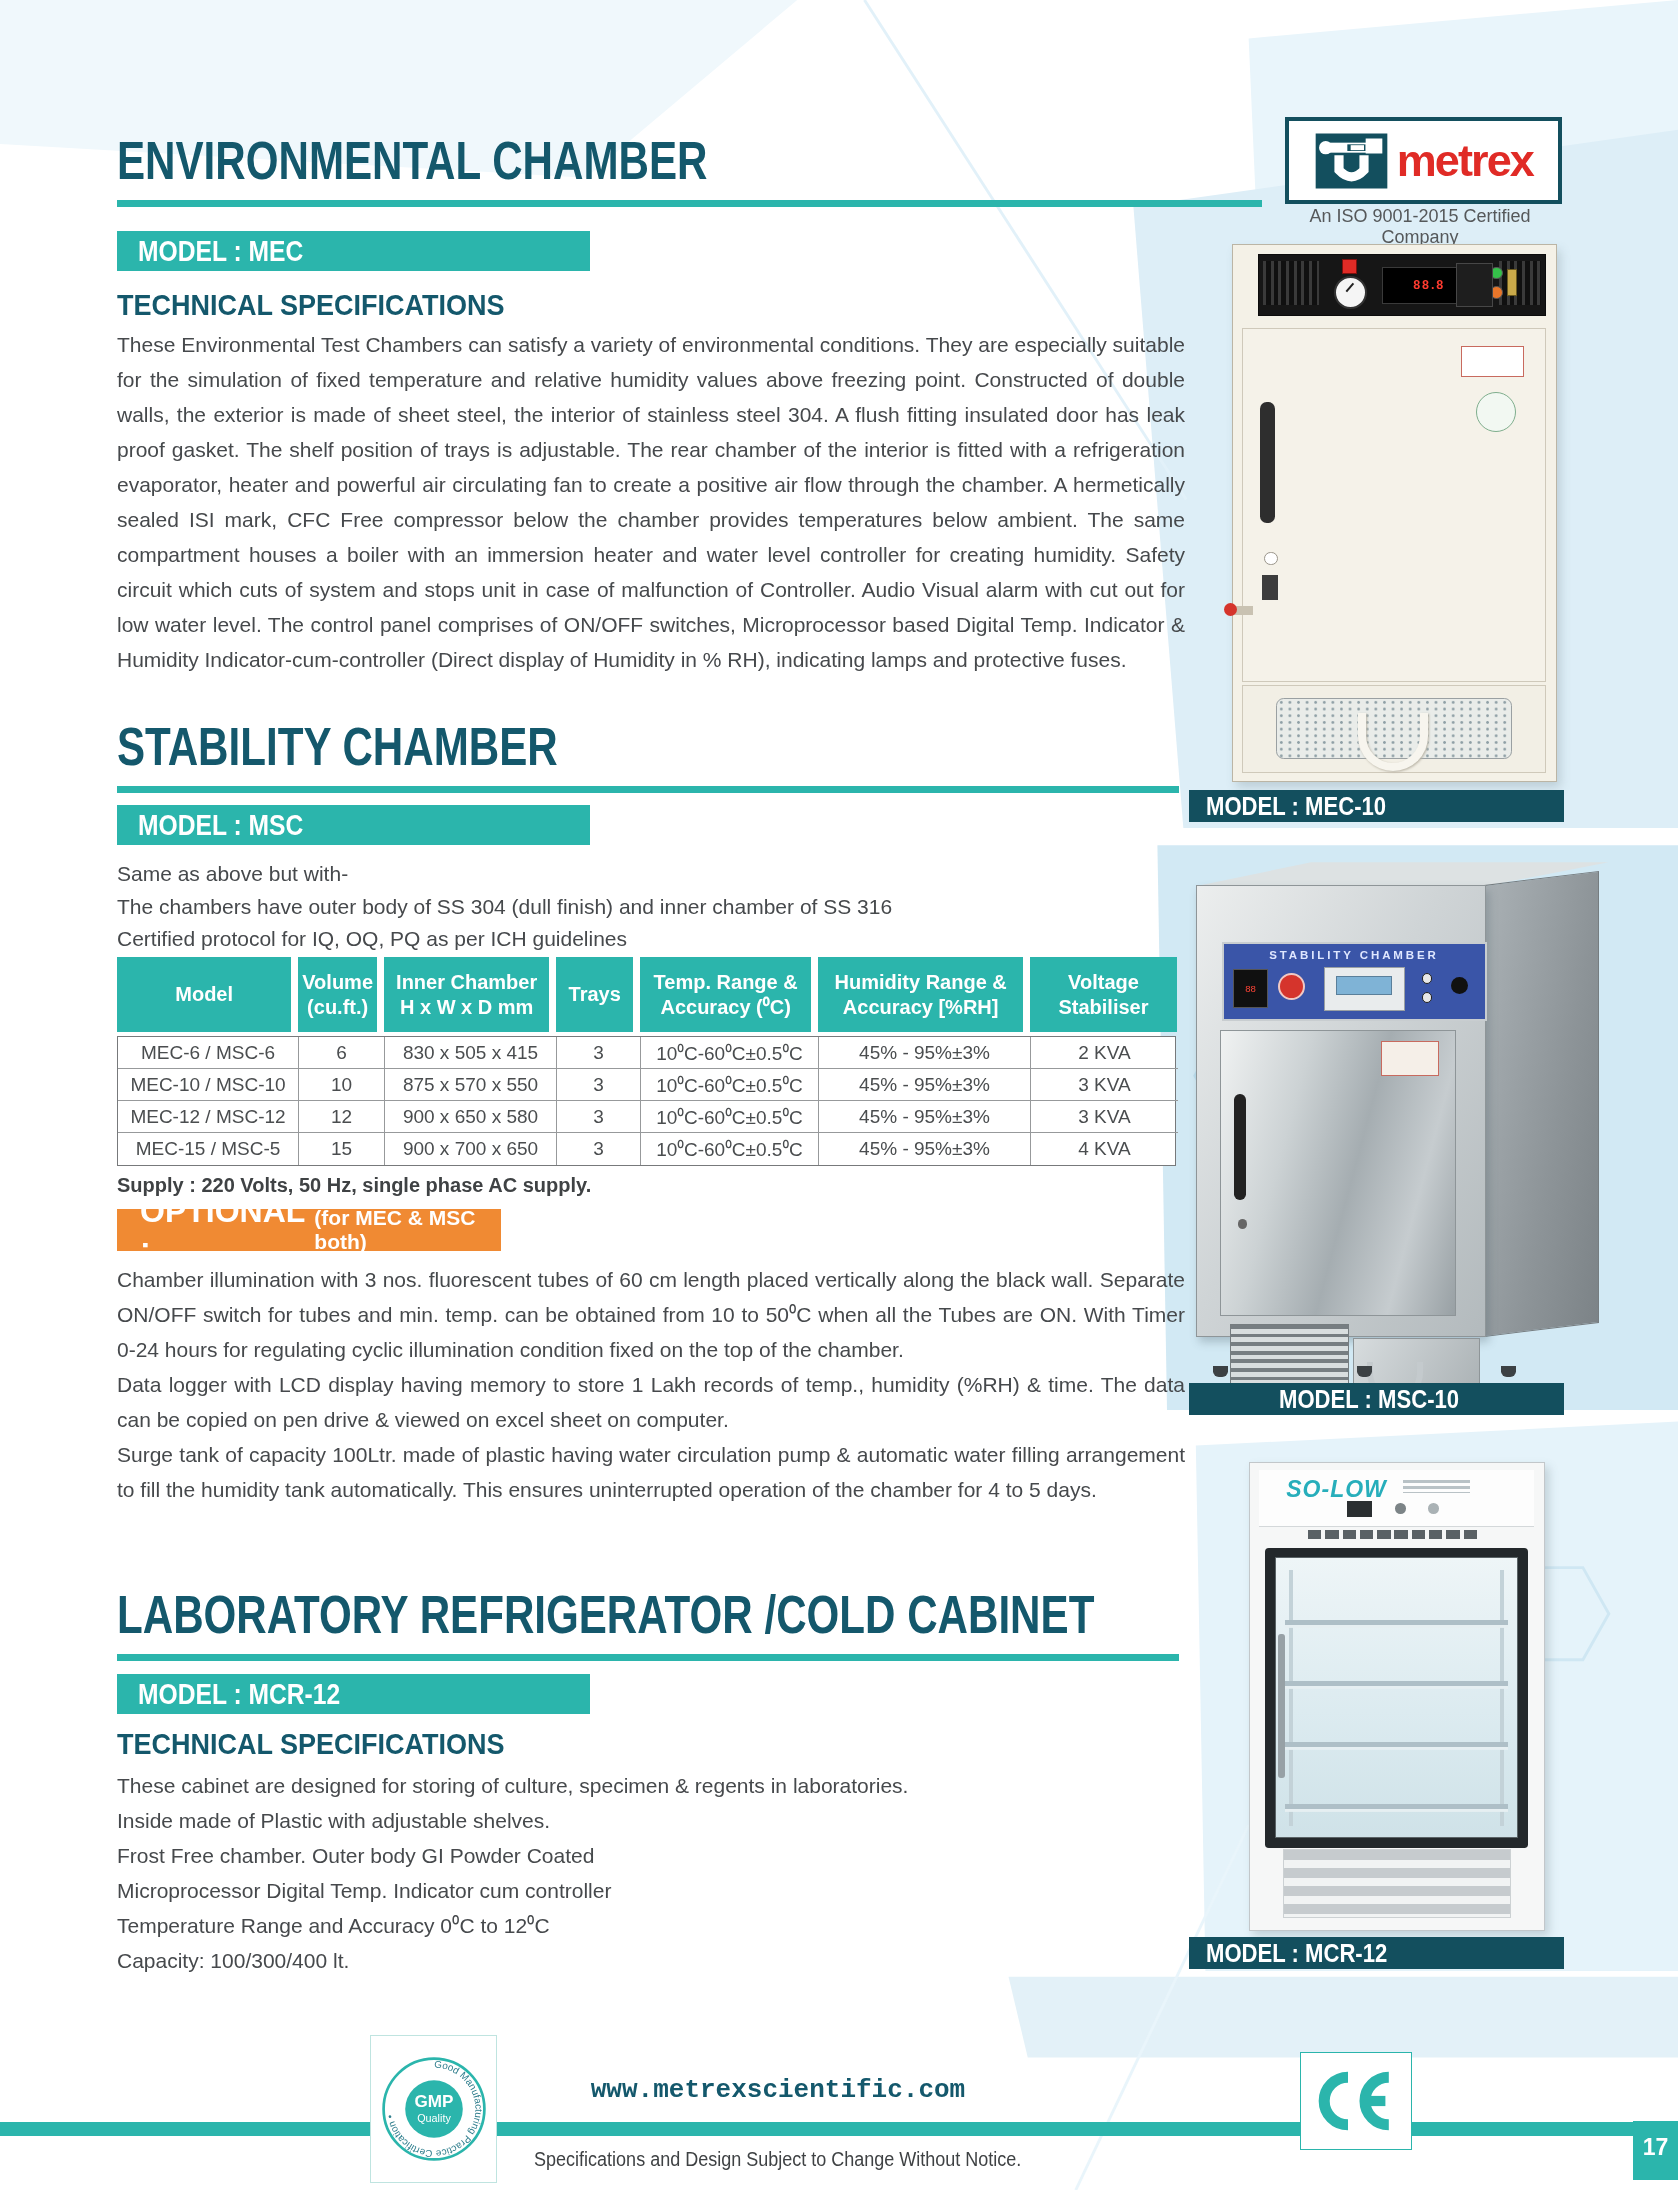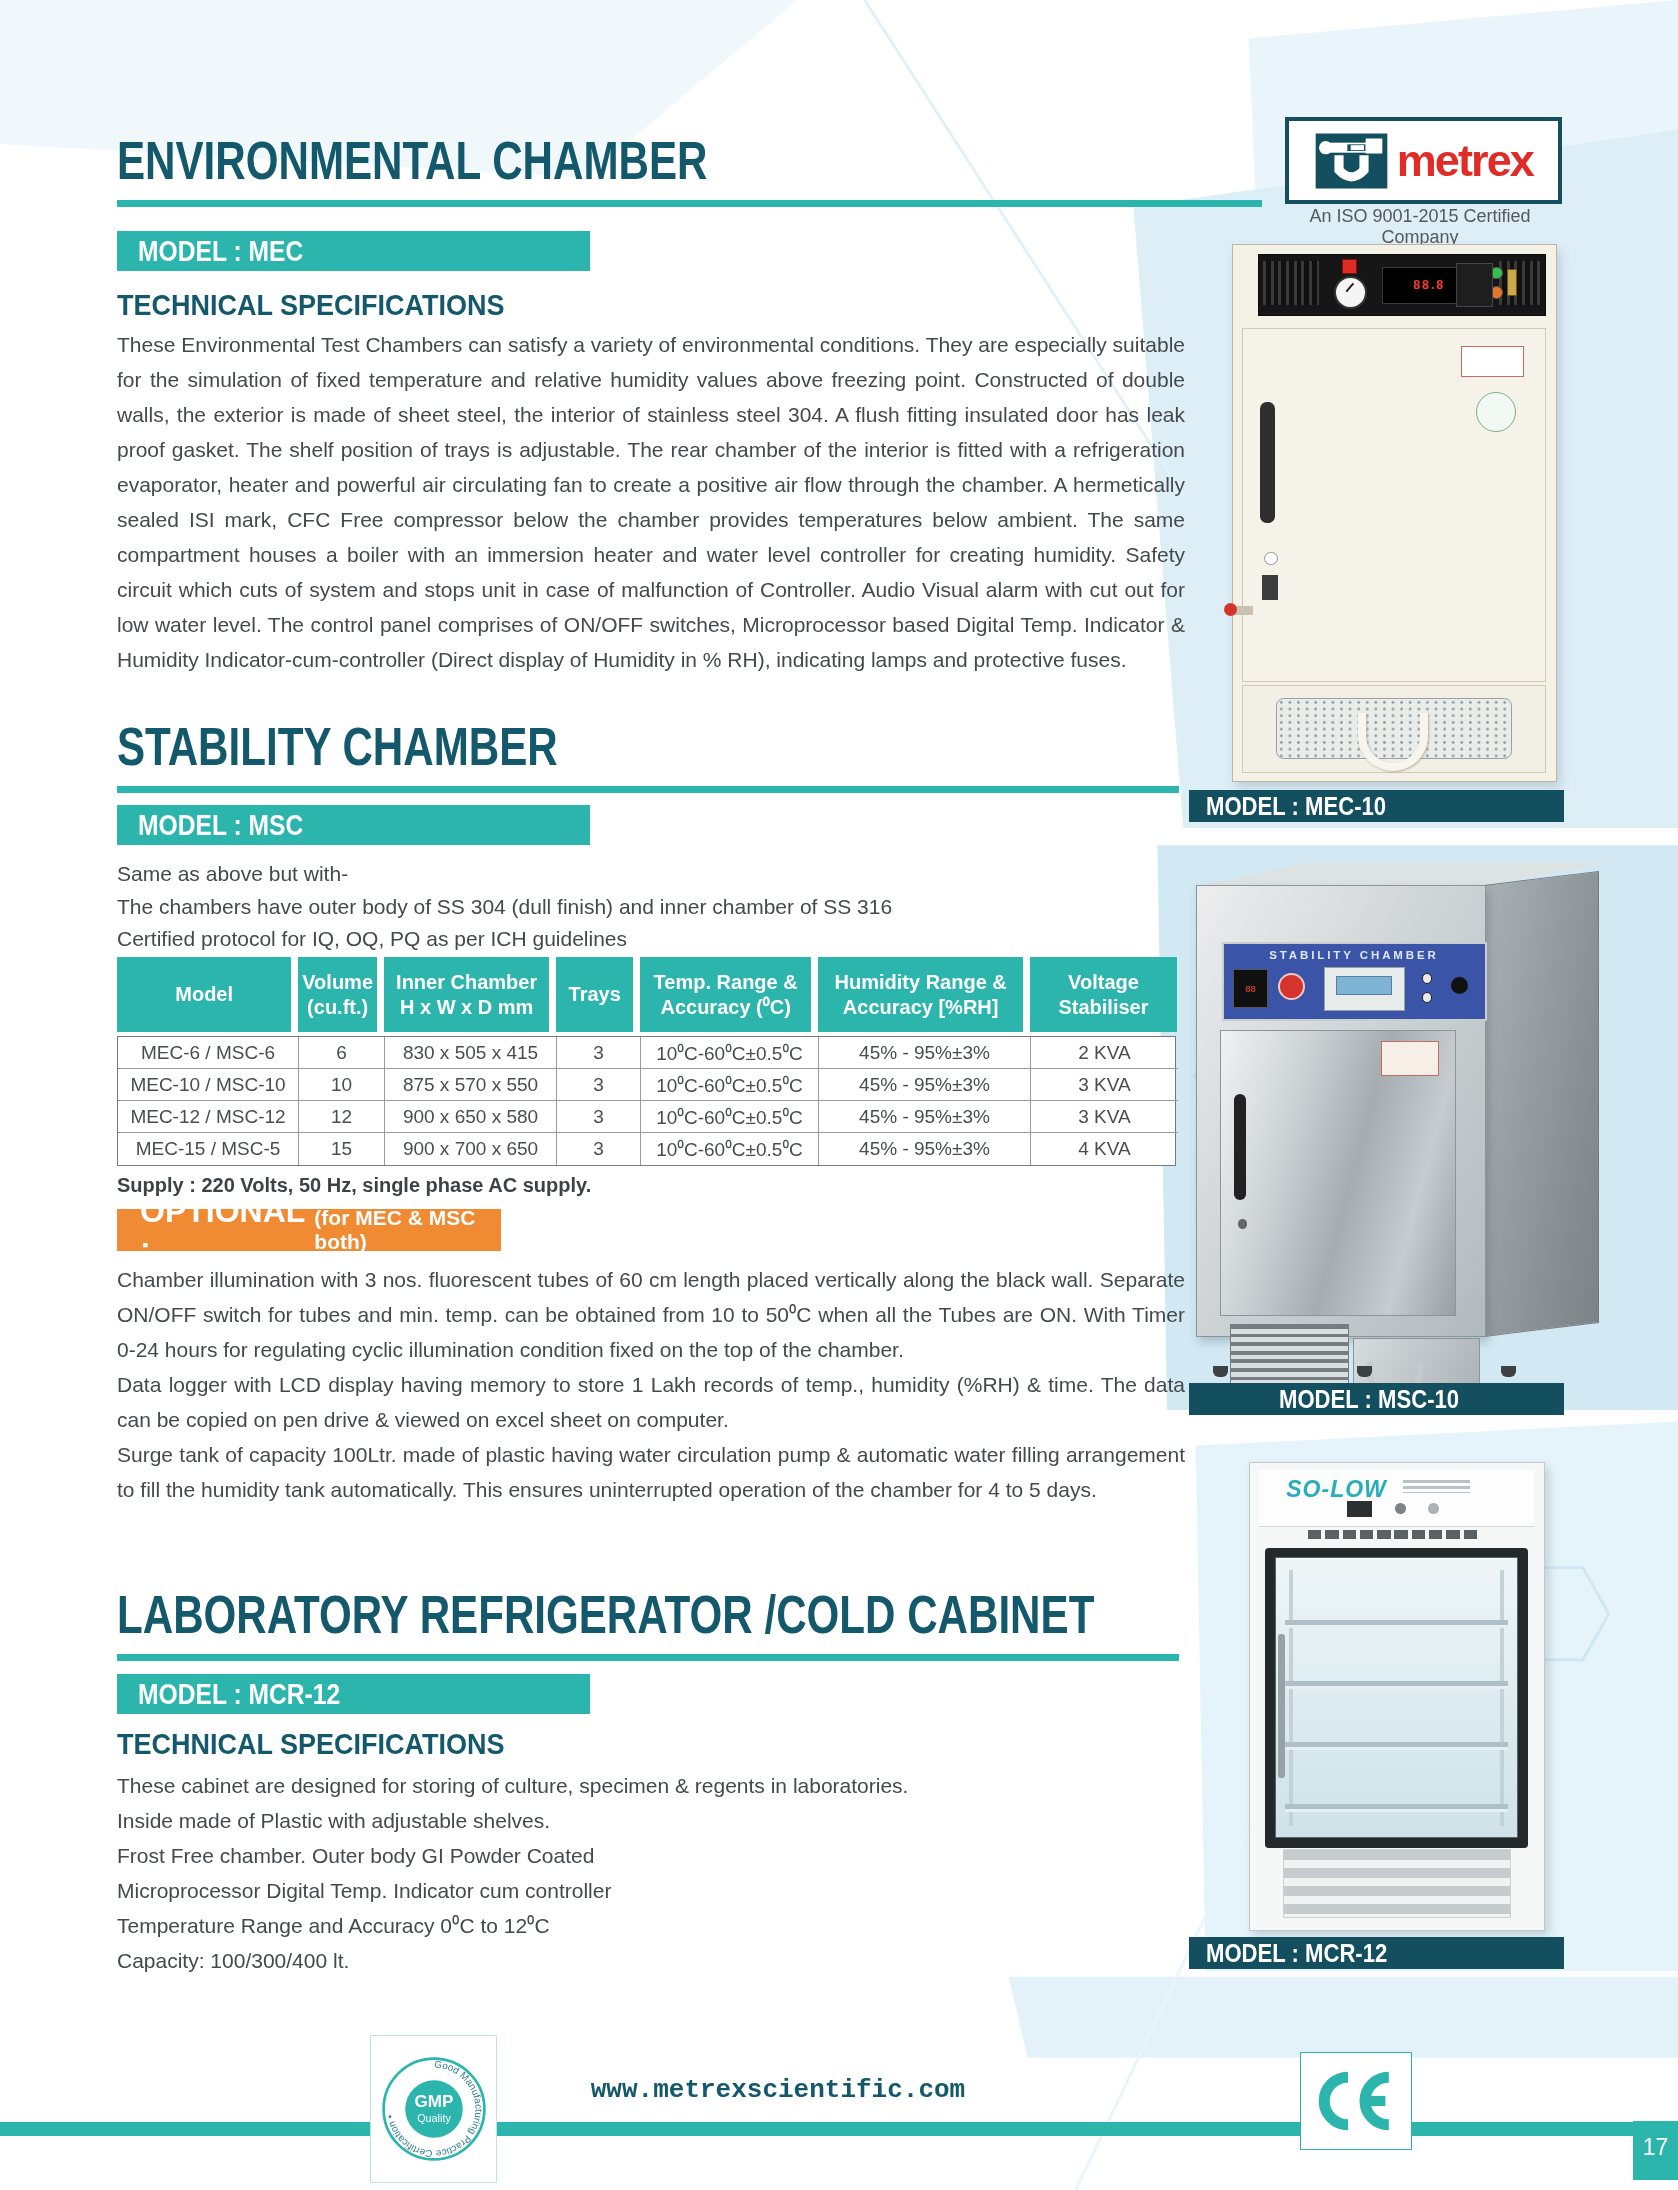--- a/index.html
+++ b/index.html
@@ -142,21 +142,21 @@
   
   .site{font-size:26px;font-weight:bold;color:#14586C;}
   .disclaimer{font-size:20px;color:#3F4244;}
   .footer-bar{left:0;top:2122px;width:1633px;height:14.4px;background:#2BB5AC;}
   .gmp-box{left:370px;top:2035px;width:125px;height:146px;background:#fff;border:1px solid #bfe4e0;
            display:flex;align-items:center;justify-content:center;z-index:5;}
   .ce-box{left:1300px;top:2052px;width:110px;height:96px;background:#fff;border:1.9px solid #2BB5AC;
           display:flex;align-items:center;justify-content:center;z-index:5;}
   .pagenum{left:1633px;top:2121px;width:45px;height:59px;background:#2BB5AC;display:flex;align-items:flex-start;
            justify-content:center;z-index:4;}
-  .pagenum span{color:#fff;font-size:23px;font-weight:normal;margin-top:13.4px;}
+  .pagenum span{color:#fff;font-size:23px;font-weight:bold;margin-top:13.4px;}
 </style>
 </head>
 <body>
 
 <div class="page">
 
   <svg class="bg-deco" viewBox="0 0 1747 2280" preserveAspectRatio="none">
     <polygon points="0,0 830,0 610,185 0,150" fill="#f0f8fc"></polygon>
     <polygon points="1300,40 1747,0 1747,262 1310,268" fill="#e9f5fb"></polygon>
     <polygon points="1180,215 1747,135 1747,862 1232,862" fill="#ddeef7"></polygon>
@@ -402,20 +402,23 @@
       </text>
       <circle cx="60" cy="60" r="32" fill="#2BB5AC"></circle>
       <text x="60" y="58" text-anchor="middle" font-size="19" font-weight="bold" fill="#ffffff" font-family="Liberation Sans, sans-serif">GMP</text>
       <text x="60" y="74" text-anchor="middle" font-size="12" fill="#ffffff" font-family="Liberation Sans, sans-serif">Quality</text>
     </svg>
   </div>
 
   <div class="abs" style="left:269px;top:2075px;width:1018px;text-align:center;font-family:Liberation Mono, monospace;">
     <span class="site">www.metrexscientific.com</span>
   </div>
+  <div class="abs" style="left:269px;top:2148px;width:1018px;text-align:center;">
+    <span class="disclaimer cond90">Specifications and Design Subject to Change Without Notice.</span>
+  </div>
 
   <div class="abs ce-box">
     <svg width="85" height="60" viewBox="0 0 100 70">
       <path d="M40,7 A28,28 0 1 0 40,63" stroke="#2BB5AC" stroke-width="13" fill="none"></path>
       <path d="M88,7 A28,28 0 1 0 88,63" stroke="#2BB5AC" stroke-width="13" fill="none"></path>
       <line x1="60" y1="35" x2="84" y2="35" stroke="#2BB5AC" stroke-width="12"></line>
     </svg>
   </div>
 
   <div class="abs pagenum">

